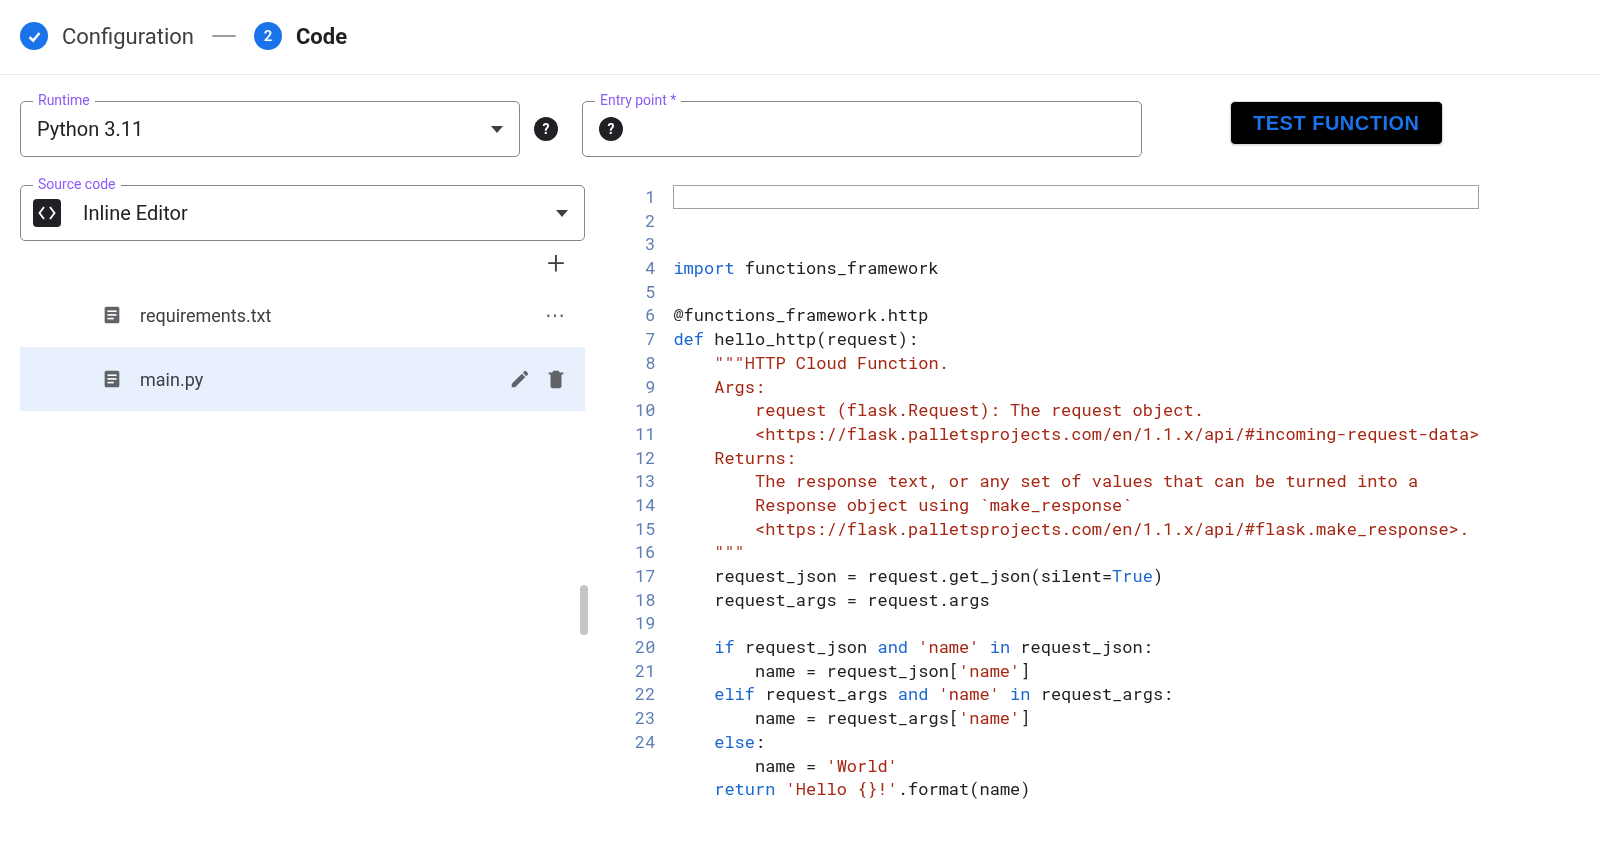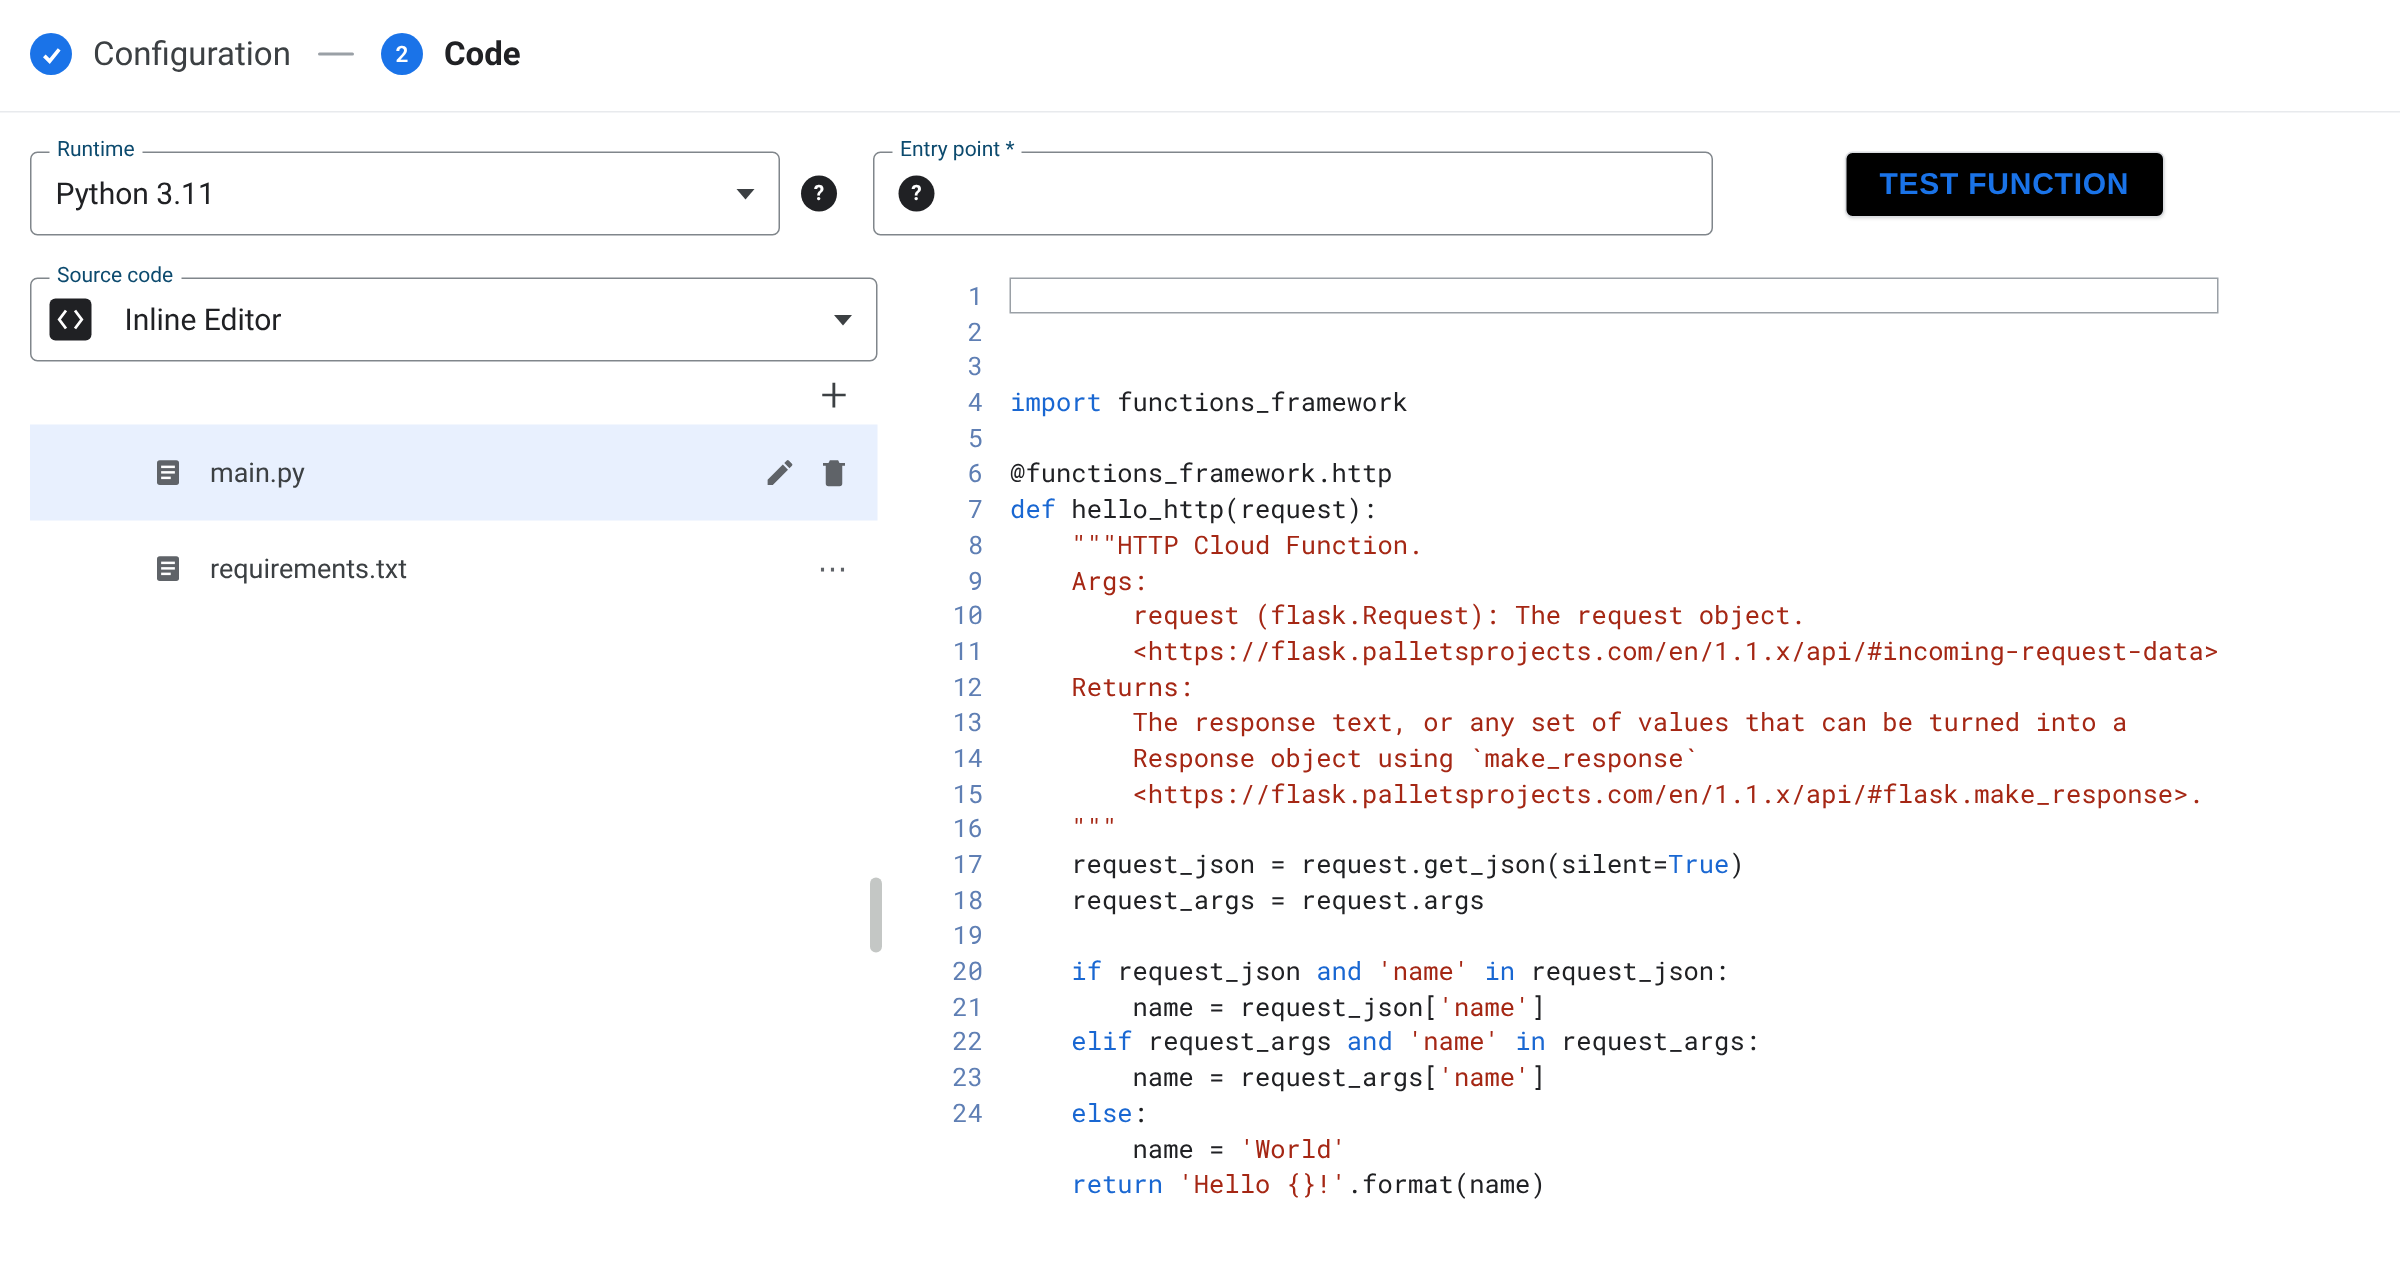--- a/index.html
+++ b/index.html
@@ -67,21 +67,21 @@
     padding: 0 16px;
     background: #fff;
   }
   .outlined-field .floating-label {
     position: absolute;
     top: -10px;
     left: 12px;
     background: #fff;
     padding: 0 5px;
     font-size: 14px;
-    color: #0c4a6e;
+    color: #8b5cf6;
   }
   .outlined-field .value {
     font-size: 20px;
     color: #202124;
     flex: 1;
   }
   .outlined-field input {
     font-size: 18px;
     color: #202124;
     border: none;
@@ -268,20 +268,35 @@
       </span>
       <span class="value">Inline Editor</span>
       <span class="caret-down"></span>
     </div>
 
     <div class="file-toolbar">
       <span class="plus-btn">+</span>
     </div>
 
     <div class="file-list">
+      <div class="file-item">
+        <span class="file-icon">
+          <svg viewBox="0 0 24 24" width="22" height="22">
+              <rect x="4" y="3" width="16" height="18" rx="2" fill="#5f6368"></rect>
+              <rect x="7" y="7" width="10" height="1.8" fill="#fff"></rect>
+              <rect x="7" y="11" width="10" height="1.8" fill="#fff"></rect>
+              <rect x="7" y="15" width="7" height="1.8" fill="#fff"></rect>
+            </svg>
+        </span>
+        <span class="file-name">requirements.txt</span>
+        <div class="file-actions">
+          <span class="more-dots">⋯</span>
+        </div>
+      </div>
+
       <div class="file-item selected">
         <span class="file-icon">
           <svg viewBox="0 0 24 24" width="22" height="22">
               <rect x="4" y="3" width="16" height="18" rx="2" fill="#5f6368"></rect>
               <rect x="7" y="7" width="10" height="1.8" fill="#fff"></rect>
               <rect x="7" y="11" width="10" height="1.8" fill="#fff"></rect>
               <rect x="7" y="15" width="7" height="1.8" fill="#fff"></rect>
             </svg>
         </span>
         <span class="file-name">main.py</span>
@@ -289,35 +304,20 @@
           <span class="action-icon">
             <svg viewBox="0 0 24 24" width="22" height="22" fill="#5f6368">
                 <path d="M3 17.25V21h3.75L17.81 9.94l-3.75-3.75L3 17.25zM20.71 7.04a1 1 0 0 0 0-1.41l-2.34-2.34a1 1 0 0 0-1.41 0l-1.83 1.83 3.75 3.75 1.83-1.83z"></path>
               </svg>
           </span>
           <span class="action-icon">
             <svg viewBox="0 0 24 24" width="22" height="22" fill="#5f6368">
                 <path d="M6 7h12v13a2 2 0 0 1-2 2H8a2 2 0 0 1-2-2V7zm3-4h6l1 2h4v2H4V5h4l1-2z"></path>
               </svg>
           </span>
-        </div>
-      </div>
-
-      <div class="file-item">
-        <span class="file-icon">
-          <svg viewBox="0 0 24 24" width="22" height="22">
-              <rect x="4" y="3" width="16" height="18" rx="2" fill="#5f6368"></rect>
-              <rect x="7" y="7" width="10" height="1.8" fill="#fff"></rect>
-              <rect x="7" y="11" width="10" height="1.8" fill="#fff"></rect>
-              <rect x="7" y="15" width="7" height="1.8" fill="#fff"></rect>
-            </svg>
-        </span>
-        <span class="file-name">requirements.txt</span>
-        <div class="file-actions">
-          <span class="more-dots">⋯</span>
         </div>
       </div>
     </div>
   </div>
 
   <div class="right-col">
     <div class="vscroll-hint"></div>
     <div class="editor">
       <div class="gutter" id="gutter">
           <div>1</div>

